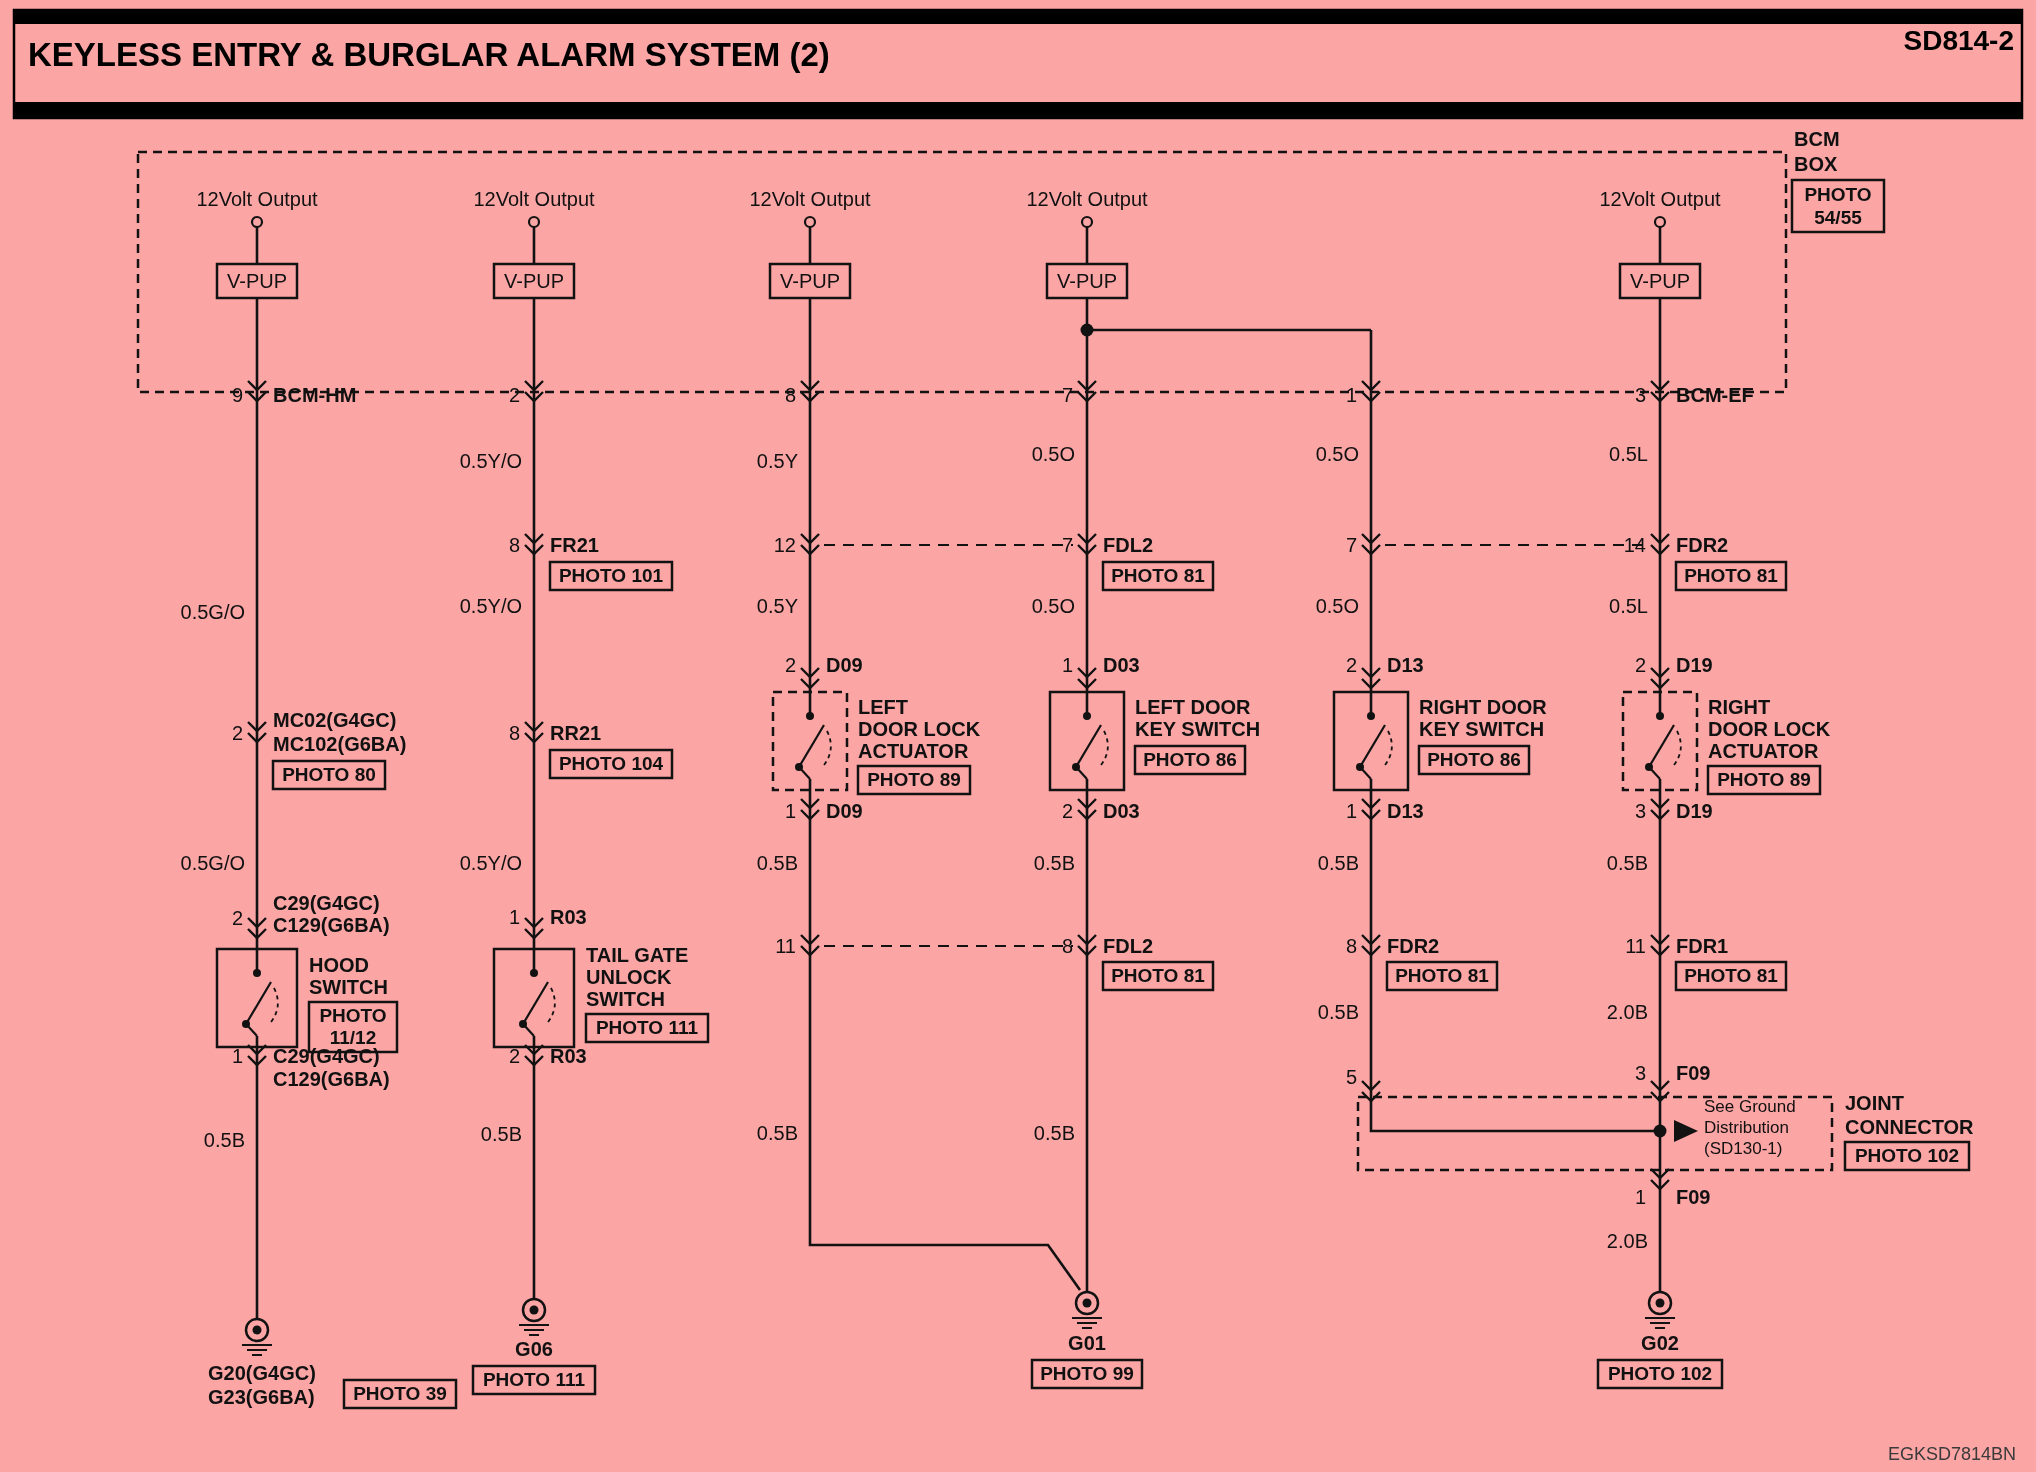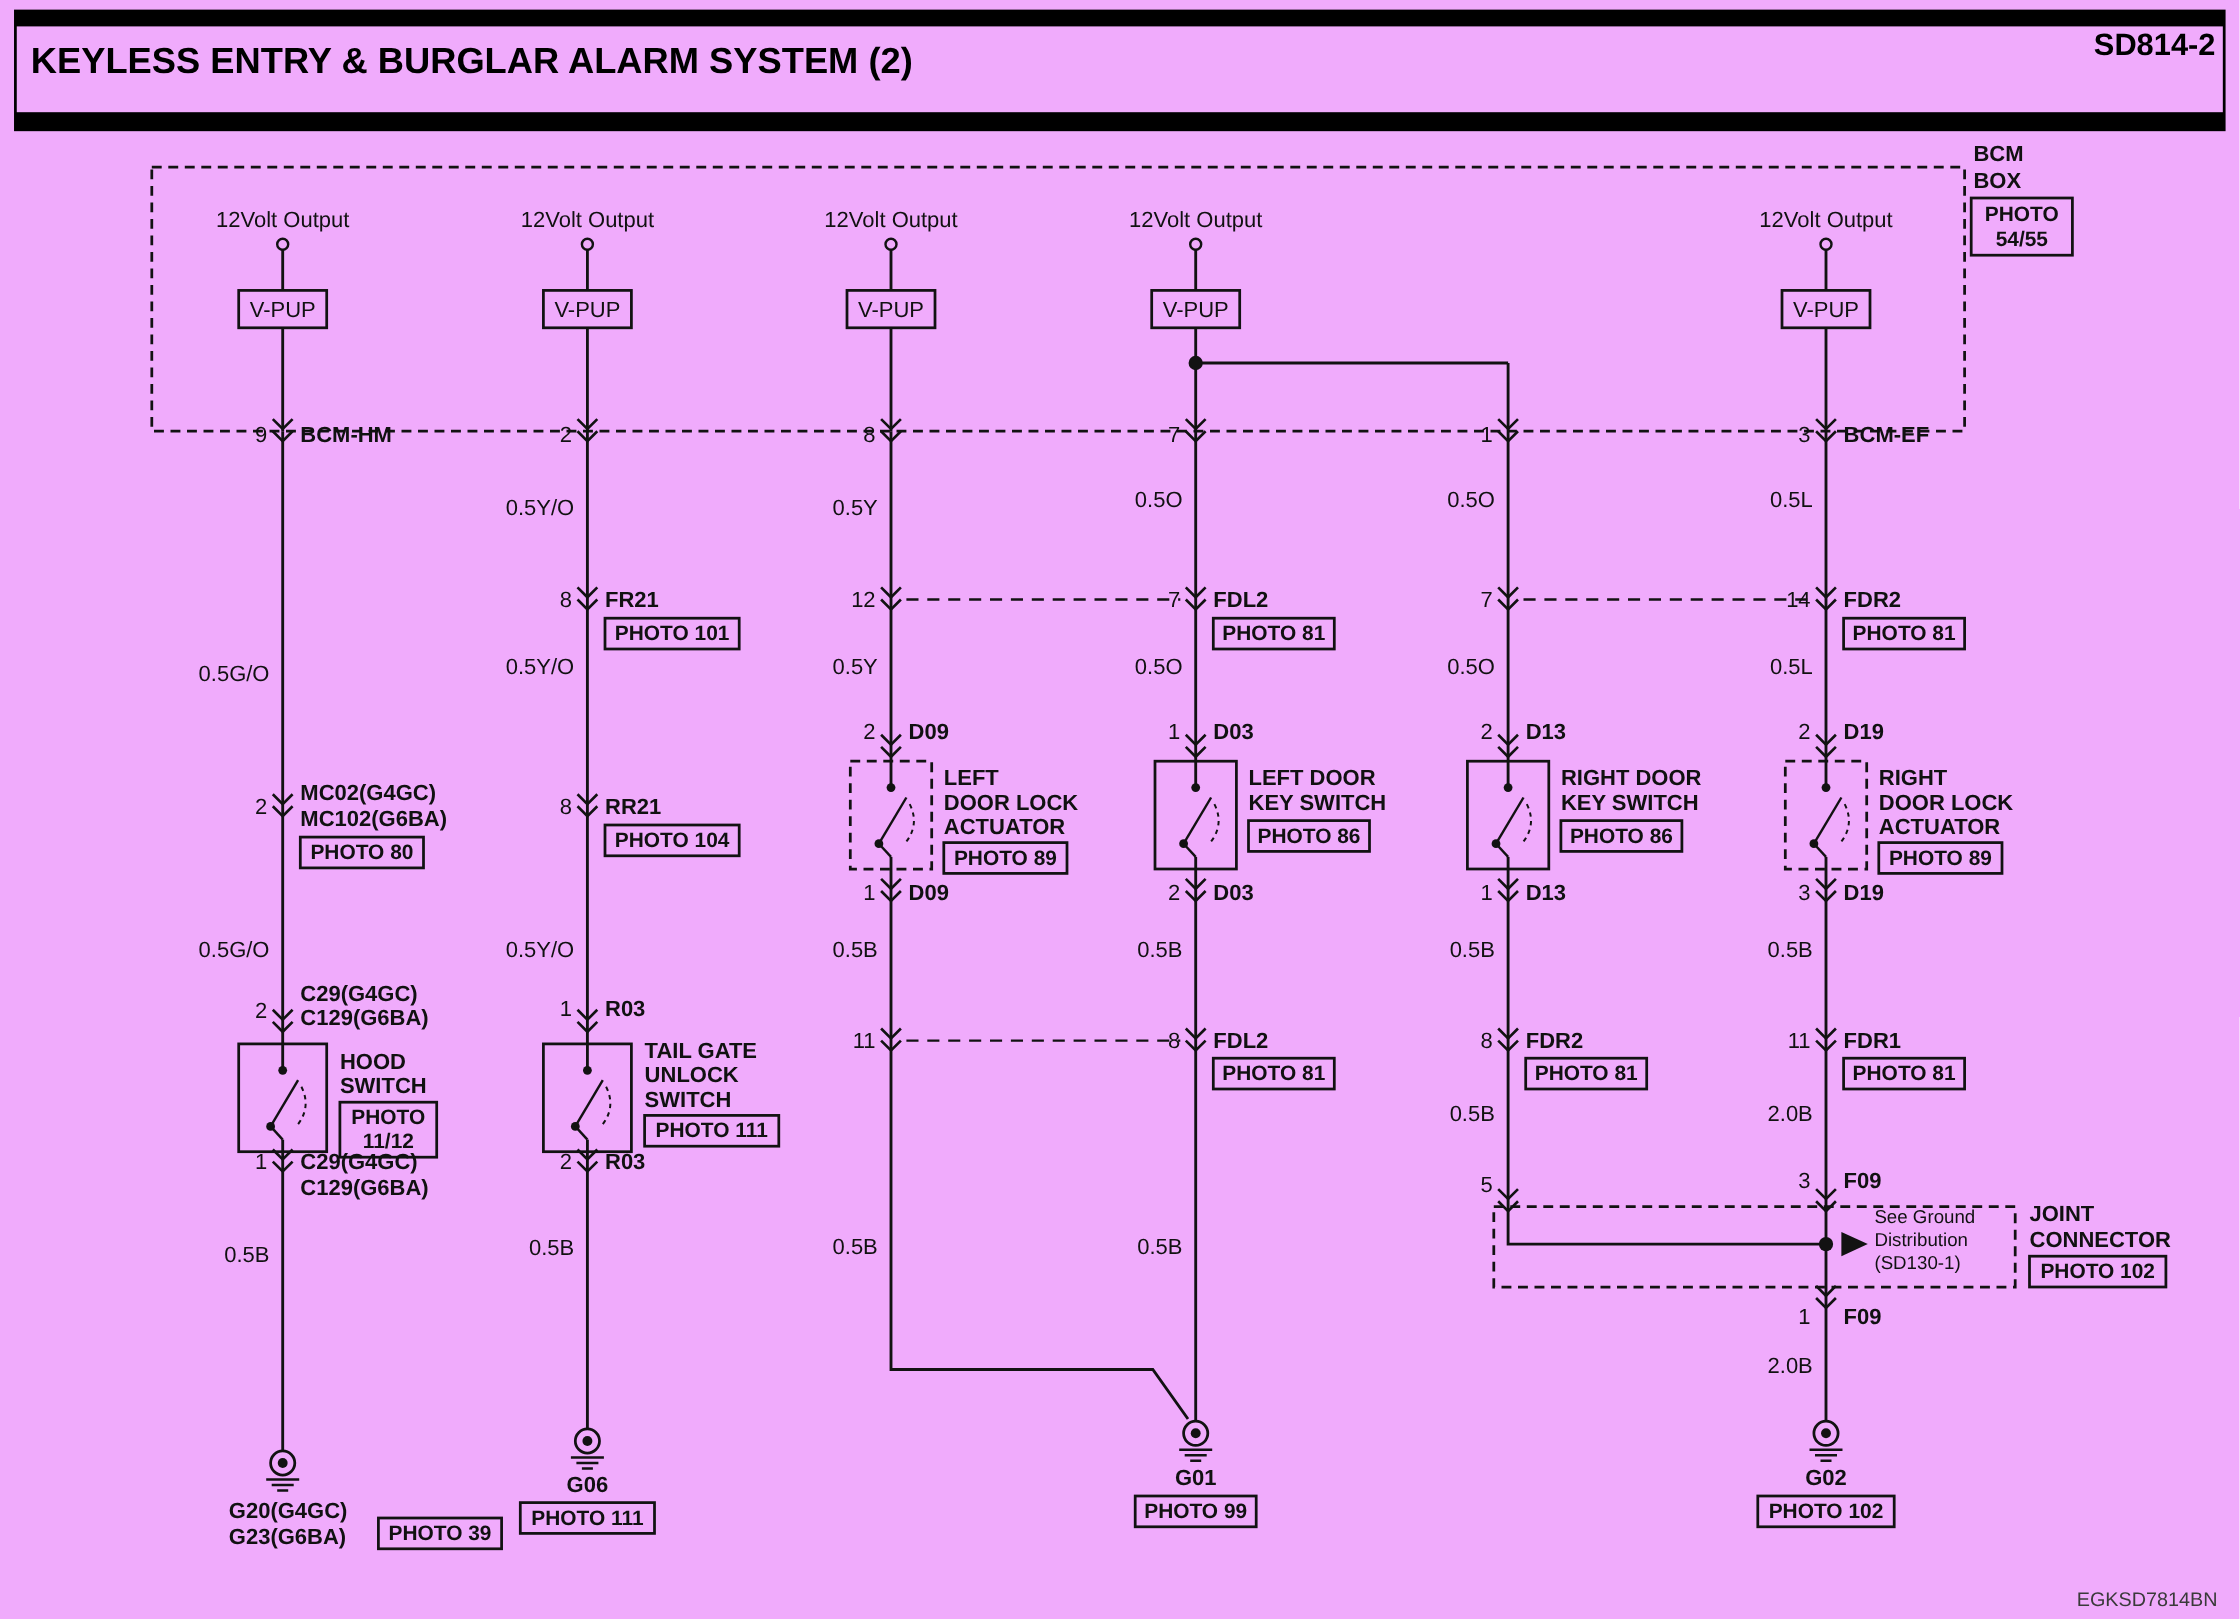--- a/index.html
+++ b/index.html
@@ -1,16 +1,16 @@
 <!DOCTYPE html>
 <html><head>
 <meta charset="utf-8">
 <style>
   html,body { margin:0; padding:0; background:#fbfbf8; }
-  .page { width:2036px; height:1472px; position:relative; background:#f0abfc; }
+  .page { width:2036px; height:1472px; position:relative; background:#fca5a5; }
   svg { display:block; }
   .wire   { stroke:#121212; stroke-width:2.6; fill:none; }
   .thin   { stroke:#121212; stroke-width:2.2; fill:none; }
   .dashlk { stroke:#121212; stroke-width:2.2; fill:none; stroke-dasharray:11 8; }
   .boxln  { stroke:#121212; stroke-width:2.5; fill:none; }
   .boxdash{ stroke:#121212; stroke-width:2.5; fill:none; stroke-dasharray:9 6; }
   .swdash { stroke:#121212; stroke-width:1.8; fill:none; stroke-dasharray:4 4; }
   text { font-family:"Liberation Sans", sans-serif; fill:#111; }
   .t  { font-size:20px; }
   .b  { font-weight:bold; }

